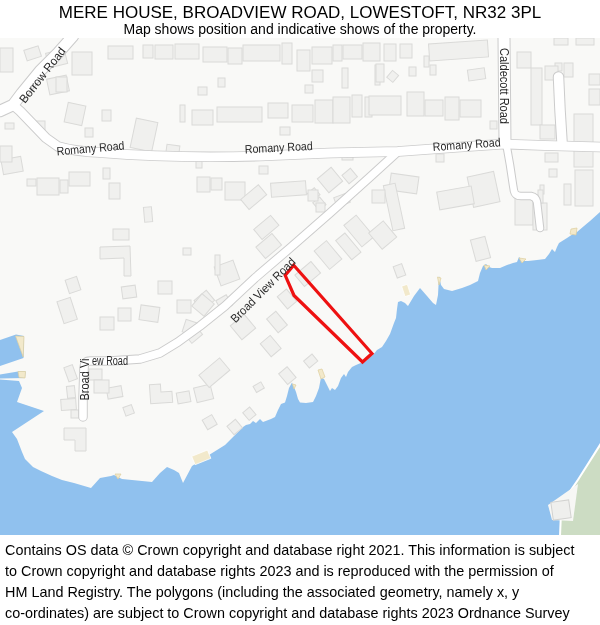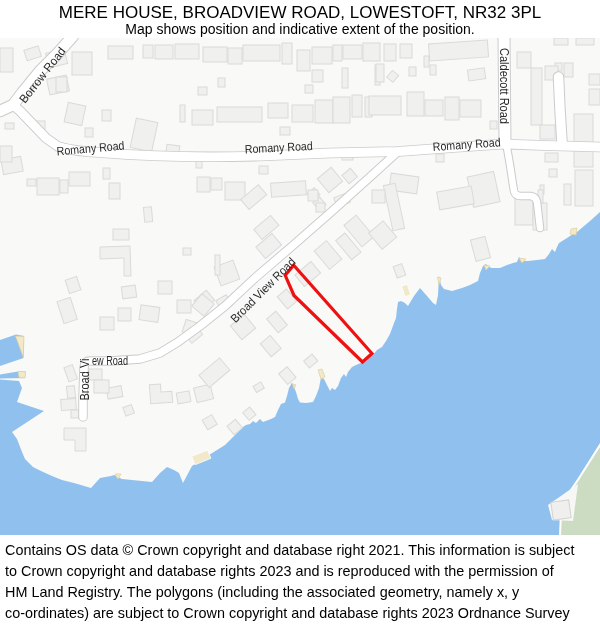--- a/index.html
+++ b/index.html
@@ -8,21 +8,21 @@
 .title{position:absolute;top:3px;left:0;width:600px;text-align:center;font-size:17px;color:#000;}
 .sub{position:absolute;top:20.5px;left:0;width:600px;text-align:center;font-size:14px;color:#000;}
 .footer{position:absolute;top:539.6px;left:5px;width:595px;font-size:14.4px;color:#000;line-height:21px;}
 .map{position:absolute;top:38px;left:0;}
 svg{display:block;}
 .lbl{font-family:"Liberation Sans",sans-serif;font-size:12px;fill:#2a2a2a;}
 </style>
 </head>
 <body>
 <div class="title">MERE HOUSE, BROADVIEW ROAD, LOWESTOFT, NR32 3PL</div>
-<div class="sub">Map shows position and indicative extent of the position.</div>
+<div class="sub">Map shows position and indicative shows of the property.</div>
 <svg class="map" width="600" height="497" viewBox="0 38 600 497">
 <rect x="0" y="38" width="600" height="497" fill="#f9f9f7"></rect>
 
 <g fill="#90c1ee">
 <path d="M0,379.5 L19,381 L22,388 L17,402 L44,411 L12,432 L17,439 L22,452 L25,459 L33,467 L41,471 L52,476 L62,480 L74,483 L91,488 L100,478 L111,476 L114,475 L122,479 L152,482 L160,473 L167,467 L174,470 L179,473 L183,483 L192,466 L209,455 L225,445 L238,432 L243,427 L246,425 L250,424 L253,421 L256,423 L258,421 L260,419 L263,422 L271,419 L275,417 L278,410 L281,404 L285,402.5 L287,396 L289,388 L292,382.5 L294,387 L296,392 L298,399 L300,402.5 L306,403 L313,402 L316,396 L319,388 L321,377.5 L324,379 L326,383 L328,387 L330,391 L332,388 L335,390 L338,386 L341,378 L344,374 L346,377 L348,372 L352,367 L356,365 L362,362.5 L366,361 L370,357 L373,355 L377,350 L382,347 L386,341 L390,334 L394,323 L396,318 L397,309 L398,302 L401,301 L405,303 L408,306 L414,296 L420,288 L427,296 L433,303 L436,305 L438,295 L439,276 L441,285 L444,289 L452,291 L462,288 L470,285 L478,281 L480,273 L483,266 L486,264 L489,267 L492,268 L500,268 L507,265 L513,263 L517,262 L519,257 L523,261 L528,261 L537,260 L545,259 L549,254 L552,249 L555,252 L557,247 L559,243 L567,238 L573,234 L577,232 L584,226 L590,221 L600,212 L600,536 L0,536 Z"></path>
 <path d="M0,340 L16,334.5 L24,336 L23.5,358 L0,366 Z"></path>
 <path d="M0,374.5 L18,371.5 L25.5,371.5 L25,378 L0,378.5 Z"></path>
 </g>
 
 <path d="M600,443 L577,479.5 L567,494 L560,512 L559,536 L600,536 Z" fill="#ffffff"></path>

